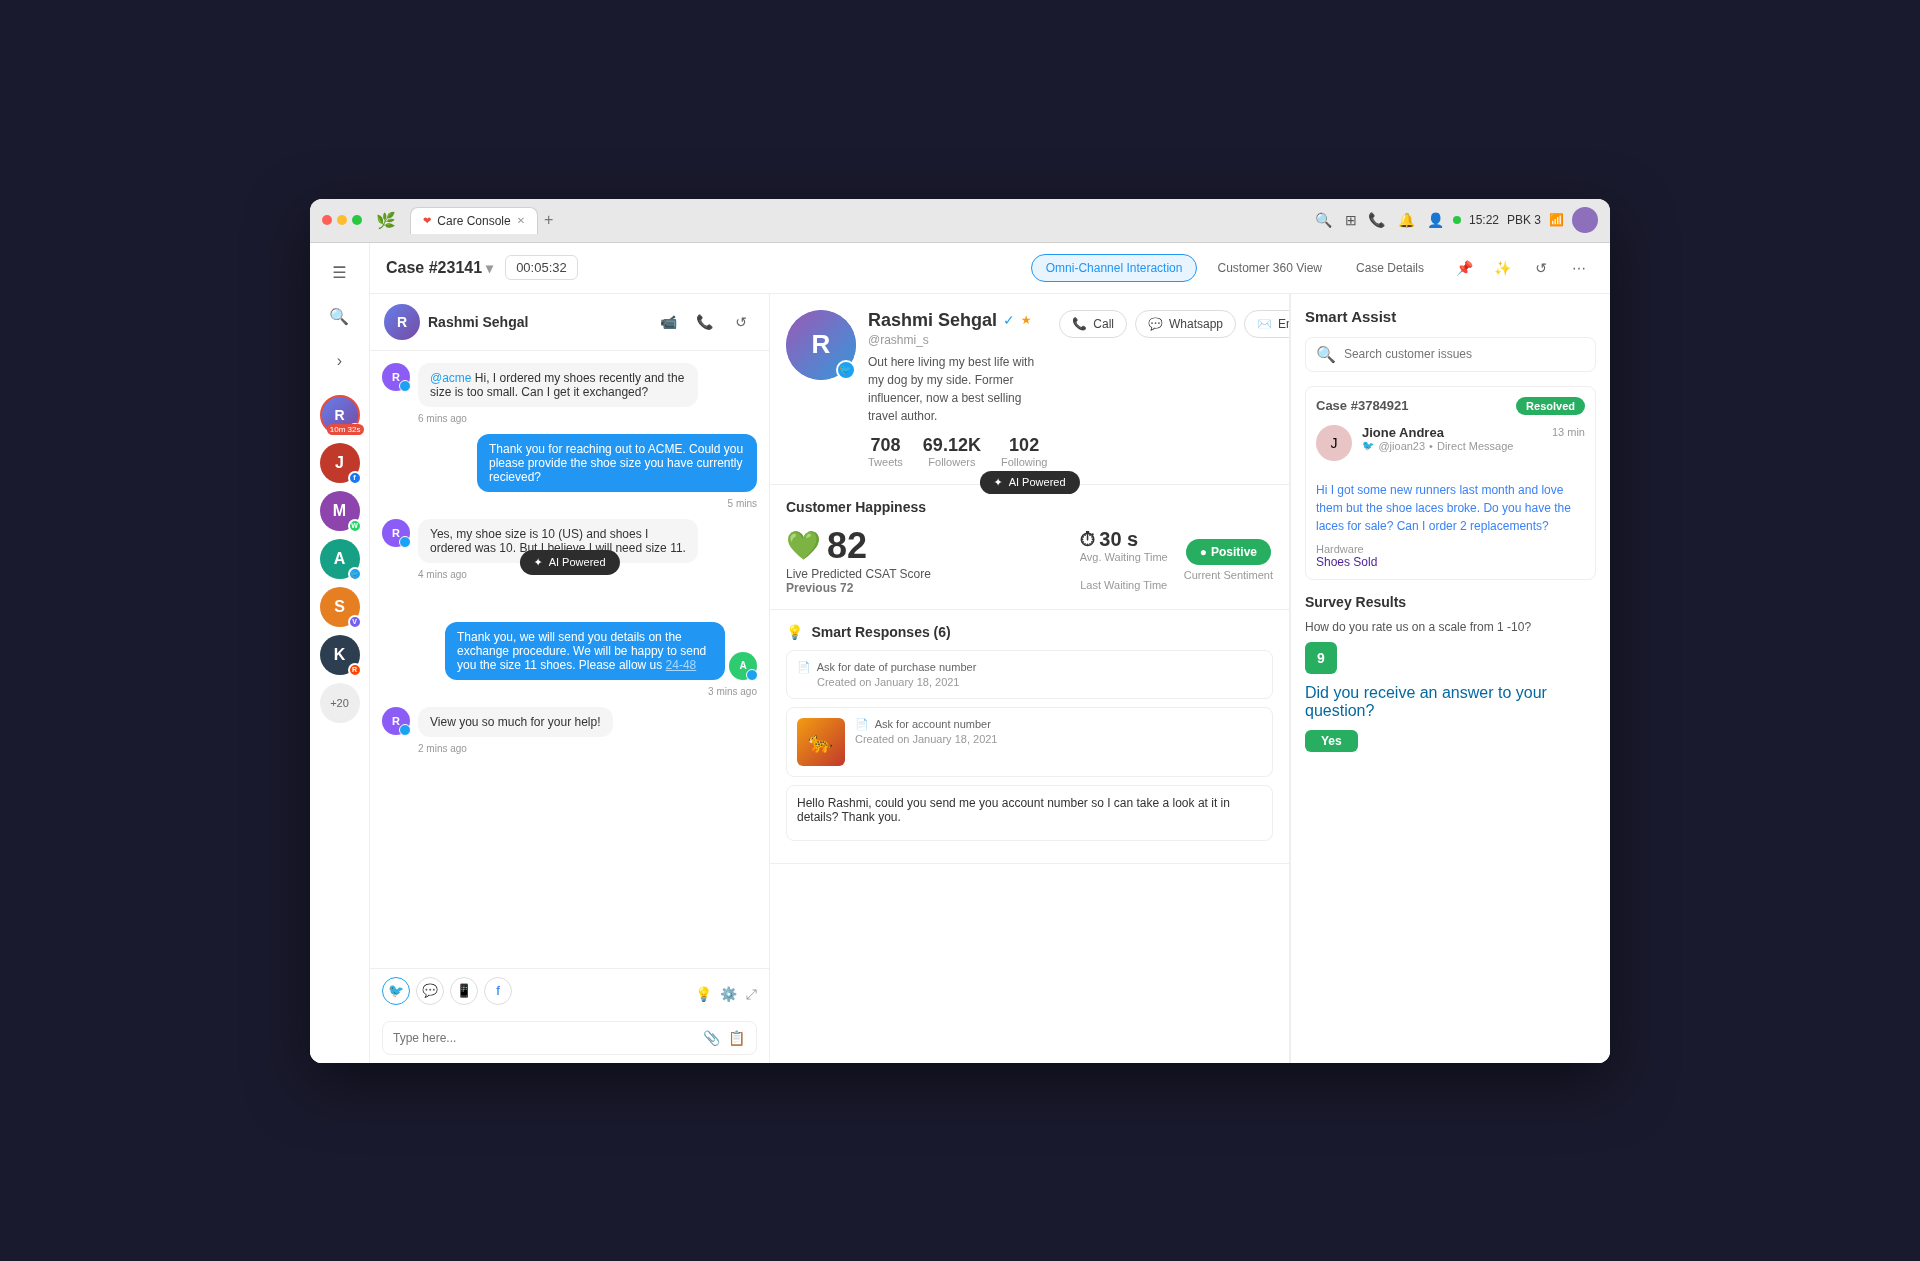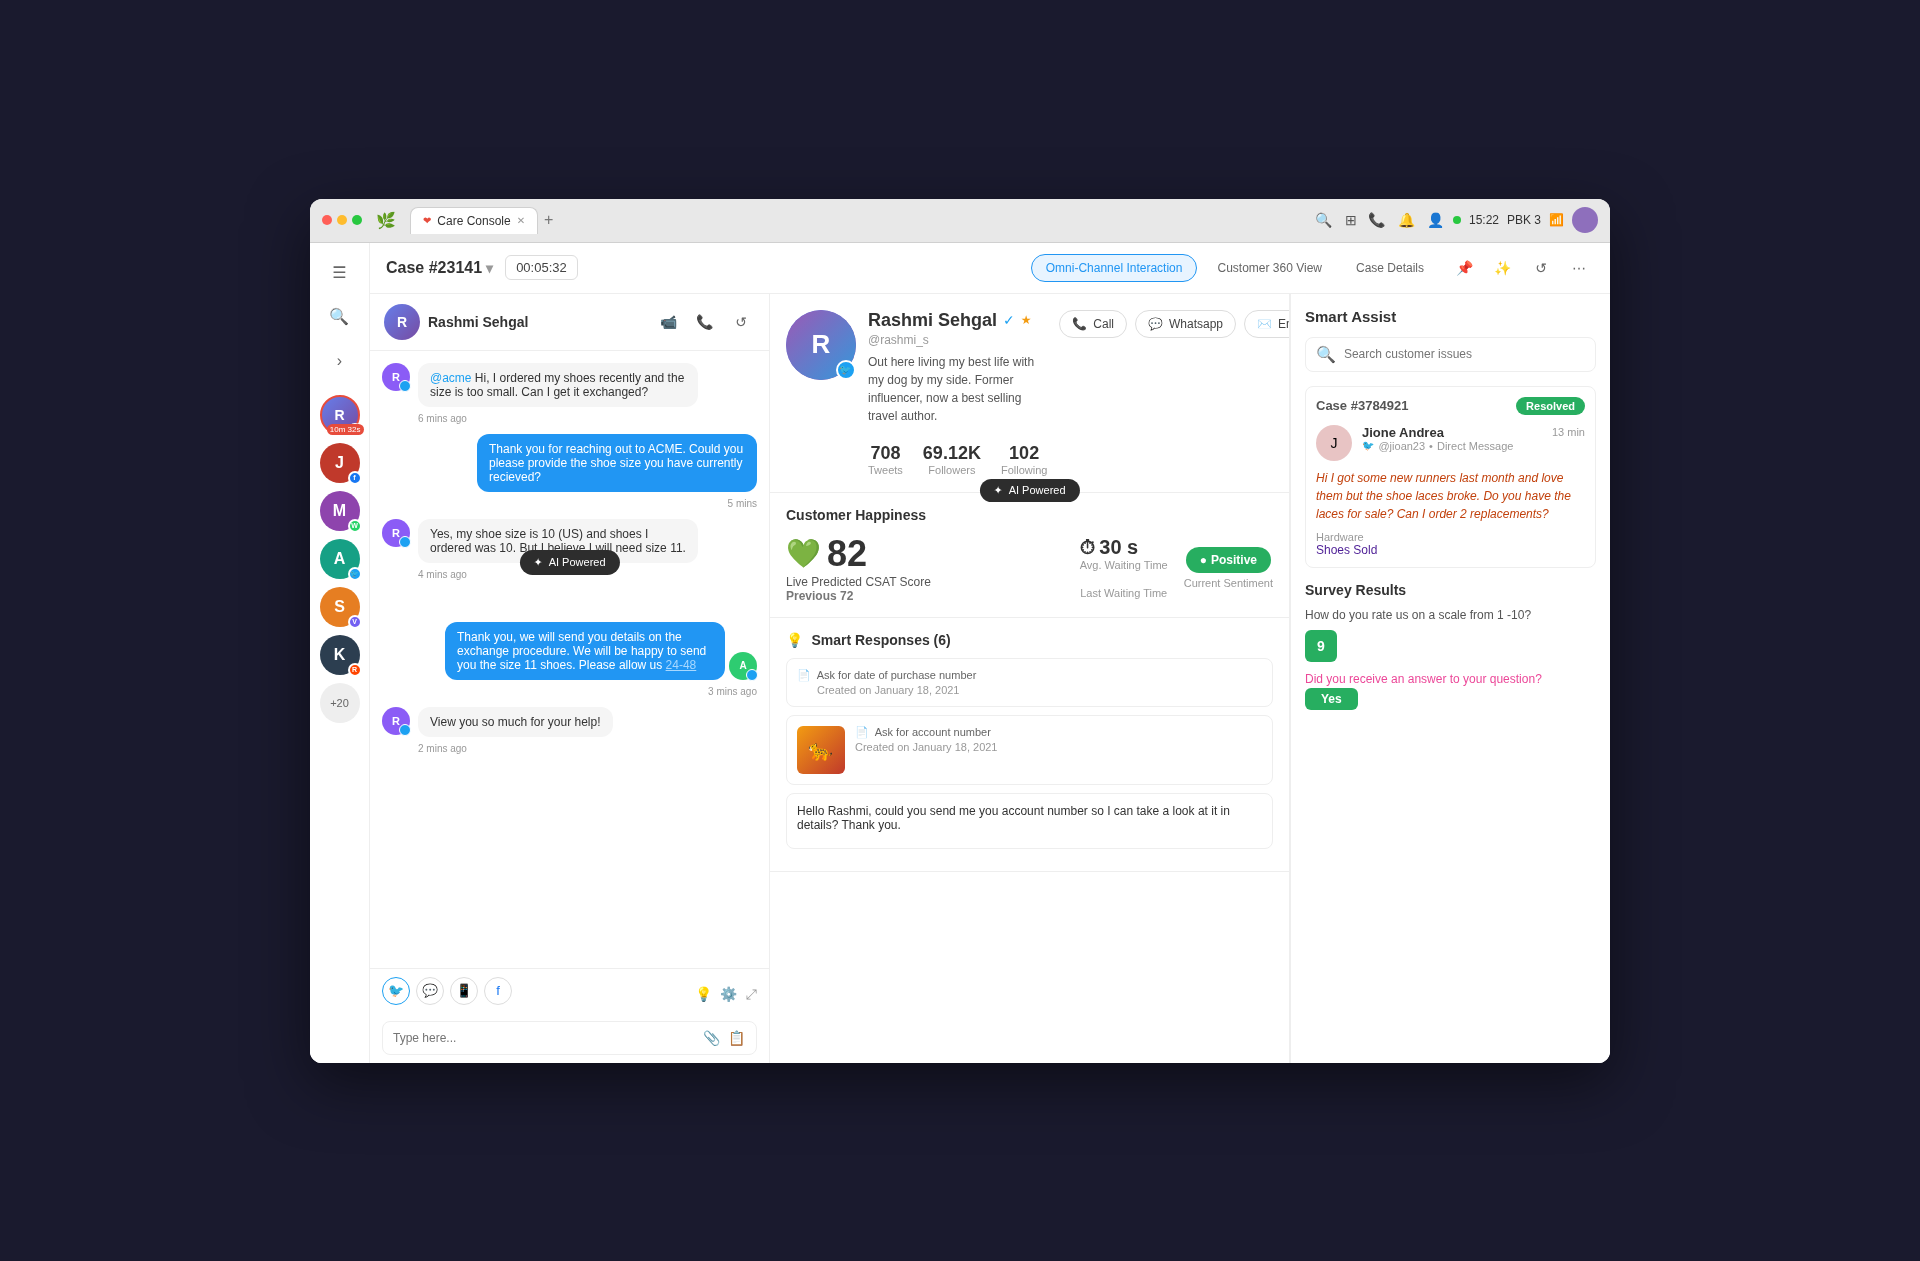--- a/index.html
+++ b/index.html
@@ -413,21 +413,21 @@
       border: 1px solid #ddd;
       border-radius: 20px;
       font-size: 12px;
       color: #444;
       cursor: pointer;
       background: white;
     }
     .profile-stats {
       display: flex;
       gap: 20px;
-      margin-top: 18px;
+      margin-top: 10px;
     }
     .stat-item { text-align: center; }
     .stat-value { font-size: 18px; font-weight: 700; color: #333; }
     .stat-label { font-size: 11px; color: #999; }
 
     
     .happiness-section {
       padding: 14px 16px;
       border-bottom: 1px solid #eee;
       position: relative;
@@ -576,40 +576,40 @@
     .case-user-info { flex: 1; }
     .case-username { font-size: 13px; font-weight: 600; color: #333; }
     .case-handle {
       font-size: 11px;
       color: #999;
       display: flex;
       align-items: center;
       gap: 4px;
     }
     .case-time { font-size: 11px; color: #999; }
-    .case-message { font-size: 12px; color: #c2410c; line-height: 1.5; margin-top: 8px; font-style: italic; }
+    .case-message { font-size: 12px; color: #3b82f6; line-height: 1.5; margin-top: 20px; }
     .case-tag { font-size: 11px; color: #999; }
     .case-tag-value { font-size: 12px; color: #4c1d95; font-weight: 500; }
 
     .survey-title { font-size: 14px; font-weight: 700; color: #333; margin-bottom: 10px; }
     .survey-q { font-size: 12px; color: #555; margin-bottom: 8px; }
     .survey-score {
       width: 32px;
       height: 32px;
       background: #27ae60;
       color: white;
       border-radius: 6px;
       display: flex;
       align-items: center;
       justify-content: center;
       font-size: 14px;
       font-weight: 700;
       margin-bottom: 10px;
     }
-    .survey-q2 { font-size: 12px; color: #ec4899; margin-bottom: 2px; }
+    .survey-q2 { font-size: 16px; color: #0369a1; margin-bottom: 10px; }
     .survey-yes {
       background: #27ae60;
       color: white;
       padding: 4px 16px;
       border-radius: 6px;
       font-size: 12px;
       font-weight: 600;
       display: inline-block;
     }
 

